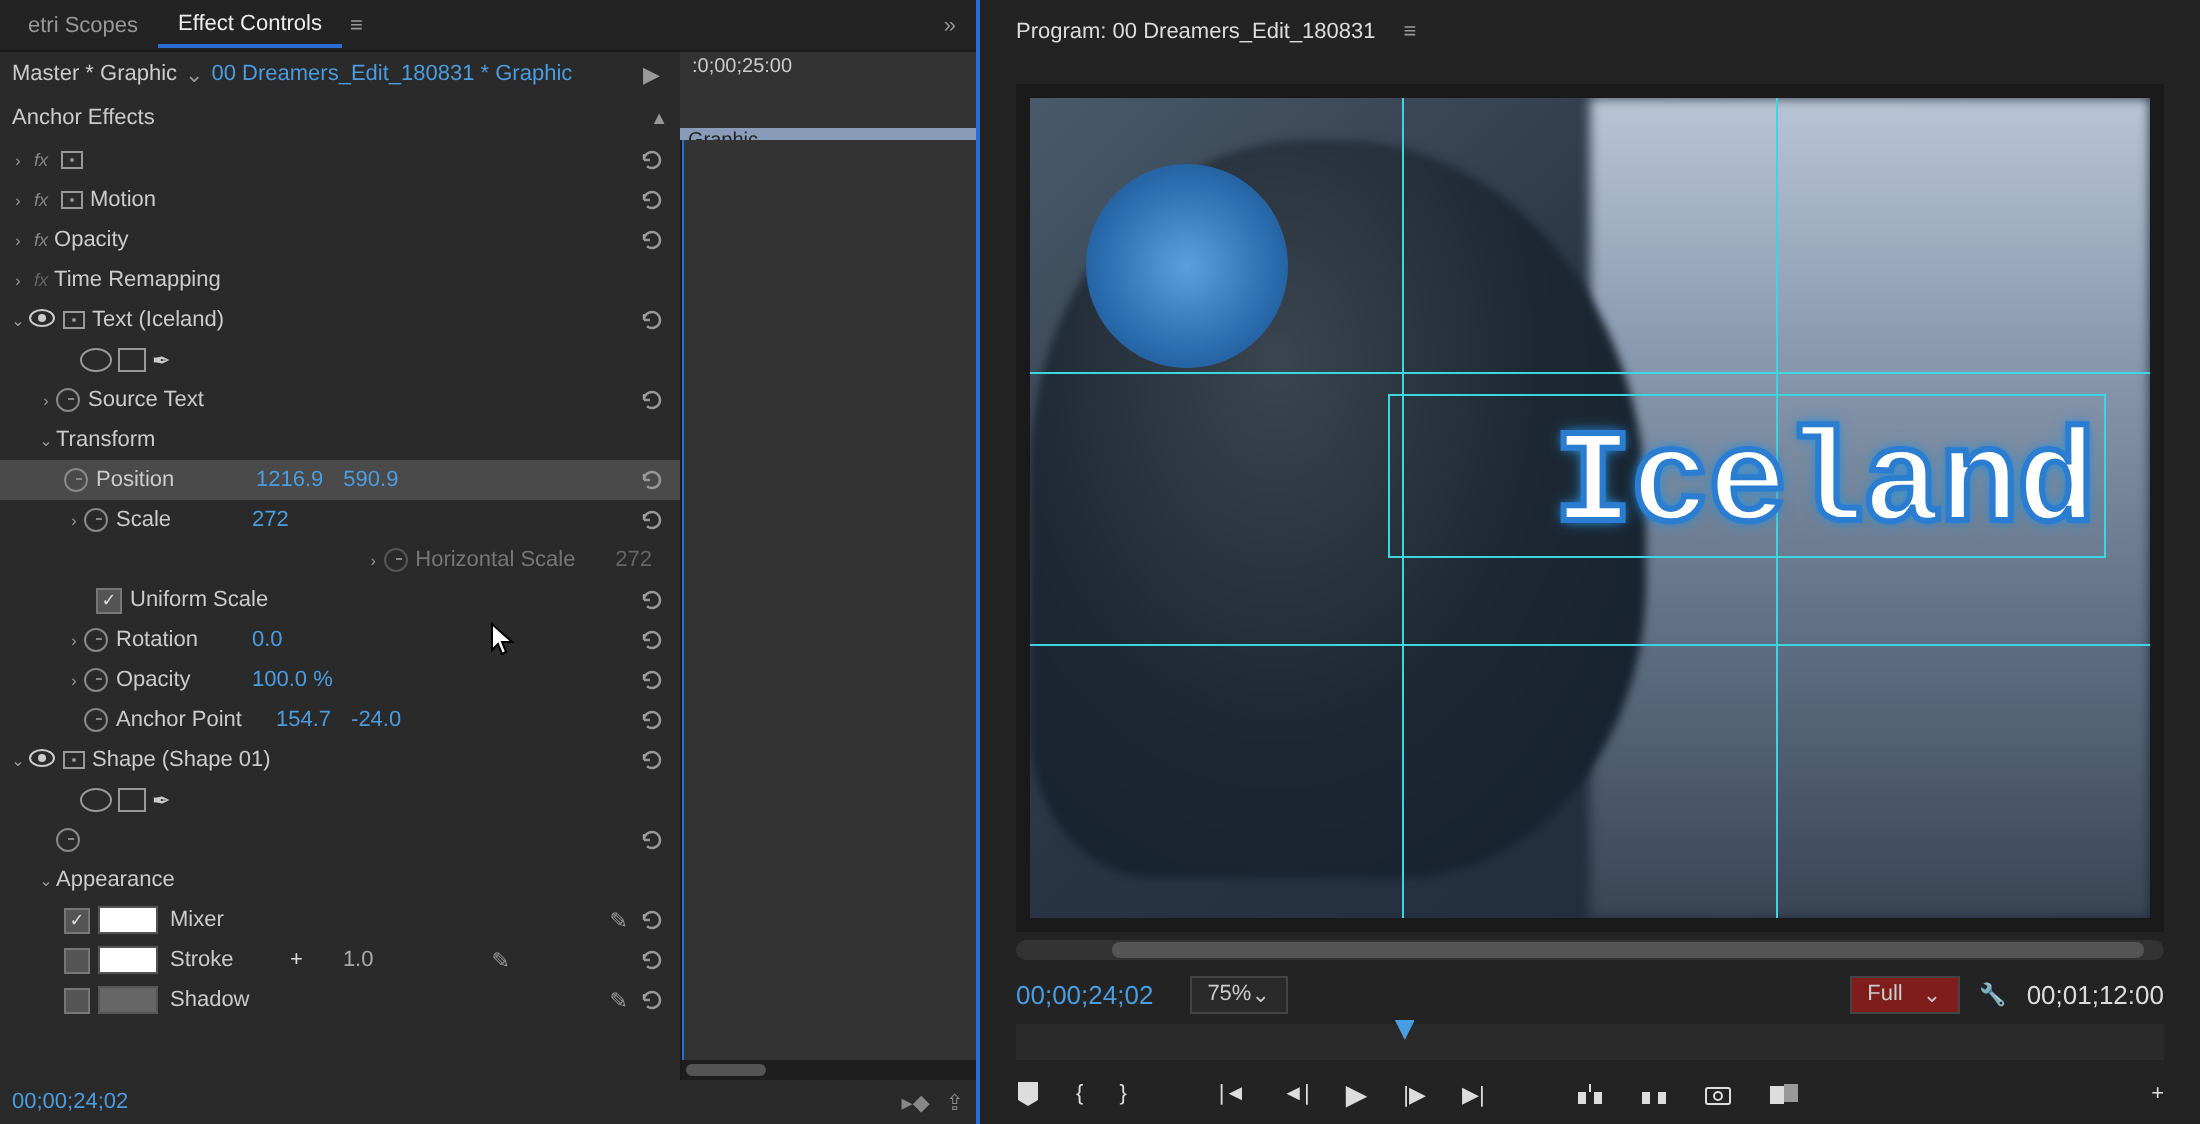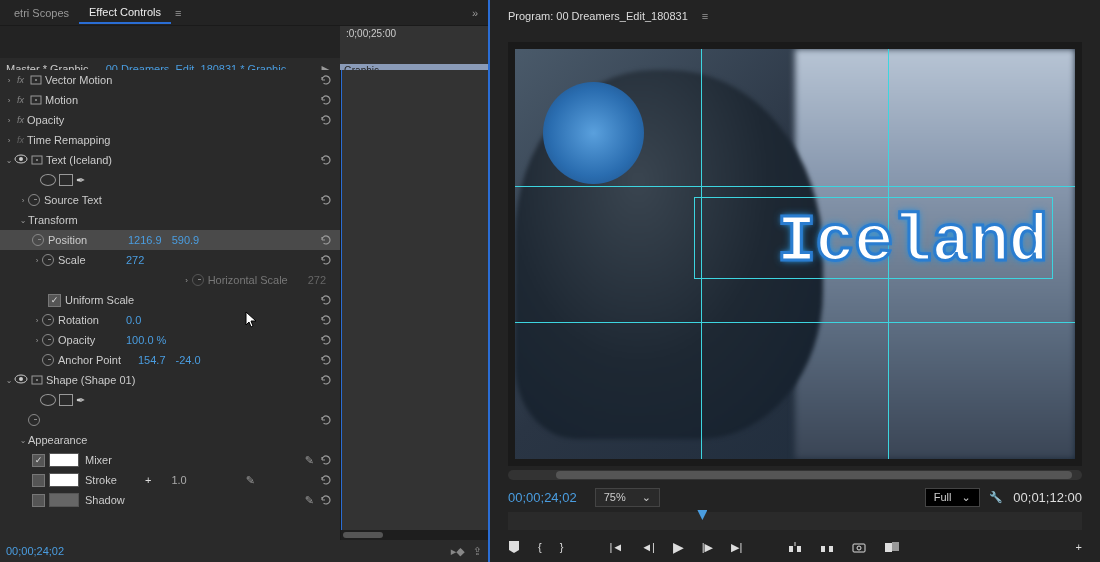--- a/index.html
+++ b/index.html
@@ -17,21 +17,21 @@
 
 
 .master-row { display: flex; align-items: center; height: 22px; padding: 2px 6px; background: #2a2a2a; }
 .master-label { color: #ccc; }
 .chevron { padding: 0 4px; color: #999; }
 .clip-name { color: #4a9de0; }
 .play-arrow { color: #999; margin-left: auto; margin-right: 4px; }
 
 
 .fx-time-header { display: flex; height: 22px; }
-.fx-left { flex: 0 0 340px; display: flex; align-items: center; padding: 0 6px; background: #2a2a2a; margin-top: 32px; }
+.fx-left { flex: 0 0 340px; display: flex; align-items: center; padding: 0 6px; background: #2a2a2a; }
 .fx-right { flex: 1; background: #333; position: relative; }
 .timecode-label { position: absolute; left: 6px; top: 2px; color: #ccc; font-size: 10px; }
 .graphic-bar { position: absolute; left: 0; right: 0; top: 16px; height: 16px; background: #8a9bb8; color: #222; padding: 1px 4px; font-size: 10px; }
 .video-effects-label { color: #ccc; }
 .collapse-arrow { margin-left: auto; color: #999; font-size: 9px; }
 
 
 .fx-tree { flex: 0 0 340px; overflow-y: auto; background: #2a2a2a; }
 .fx-timeline { flex: 1; background: #333; border-left: 1px solid #1a1a1a; position: relative; }
 .fx-body { flex: 1; display: flex; overflow: hidden; }
@@ -81,22 +81,22 @@
 .guide-v { position: absolute; top: 0; bottom: 0; width: 1px; background: #3dd5e0; }
 .guide-h { position: absolute; left: 0; right: 0; height: 1px; background: #3dd5e0; }
 .iceland-text { position: absolute; right: 5%; top: 38%; font-family: Liberation Mono, monospace; font-size: 66px; font-weight: bold; color: #fff; text-shadow: 0 0 8px #2a9de0, 0 0 4px #2a6dd4; -webkit-text-stroke: 3px #2a7dd0; letter-spacing: -1px; }
 .bbox { position: absolute; border: 1px solid #3dd5e0; }
 
 
 .prog-scroll { height: 10px; margin: 0 18px; background: #333; border-radius: 5px; position: relative; }
 .prog-scroll-thumb { position: absolute; left: 48px; top: 1px; right: 10px; height: 8px; background: #555; border-radius: 4px; }
 .prog-info { display: flex; align-items: center; height: 26px; padding: 0 18px; margin-top: 4px; }
 .prog-tc { color: #4a9de0; font-size: 13px; }
-.zoom-dd { margin-left: 18px; background: #2a2a2a; padding: 2px 8px; border: 1px solid #444; display: flex; align-items: flex-start; gap: 16px; }
-.full-dd { background: #000000; padding: 2px 8px; border: 1px solid #444; display: flex; align-items: center; gap: 10px; }
+.zoom-dd { margin-left: 18px; background: #2a2a2a; padding: 2px 8px; border: 1px solid #444; display: flex; align-items: flex-start; gap: 0; }
+.full-dd { background: #7f1d1d; padding: 2px 8px; border: 1px solid #444; display: flex; align-items: center; gap: 10px; }
 .wrench { margin: 0 10px; color: #aaa; }
 .dur-tc { color: #ddd; font-size: 13px; }
 .prog-timeline { height: 18px; margin: 2px 18px; position: relative; background: #2a2a2a; }
 .prog-playhead { position: absolute; left: 33%; top: -2px; width: 10px; height: 10px; background: #4a9de0; clip-path: polygon(0 0, 100% 0, 50% 100%); }
 .transport { display: flex; align-items: center; justify-content: center; height: 30px; gap: 18px; color: #ddd; padding: 0 18px; }
 .transport .tbtn { cursor: pointer; display: flex; align-items: center; }
 .transport .spacer { flex: 1; }
 .plus-btn { margin-left: auto; }
 </style>
 </head>
@@ -138,21 +138,20 @@
 
       <div class="fx-row">
         <span class="twirl">›</span>
         <span class="fx-badge">fx</span>
         <span class="fx-icon">
             <svg width="12" height="12" viewBox="0 0 12 12">
               <rect x="1" y="2" width="10" height="8" fill="none" stroke="#999"></rect>
               <circle cx="6" cy="6" r="1" fill="#999"></circle>
             </svg>
           </span>
-        <span class="fx-name">Vector Motion</span>
         <span class="reset-btn">
             <svg width="12" height="12" viewBox="0 0 12 12">
               <path d="M2 6a4 4 0 1 1 1.5 3.1M2 6V3M2 6h3" fill="none" stroke="#999" stroke-width="1.2"></path>
             </svg>
           </span>
       </div>
 
       <div class="fx-row">
         <span class="twirl">›</span>
         <span class="fx-badge">fx</span>

